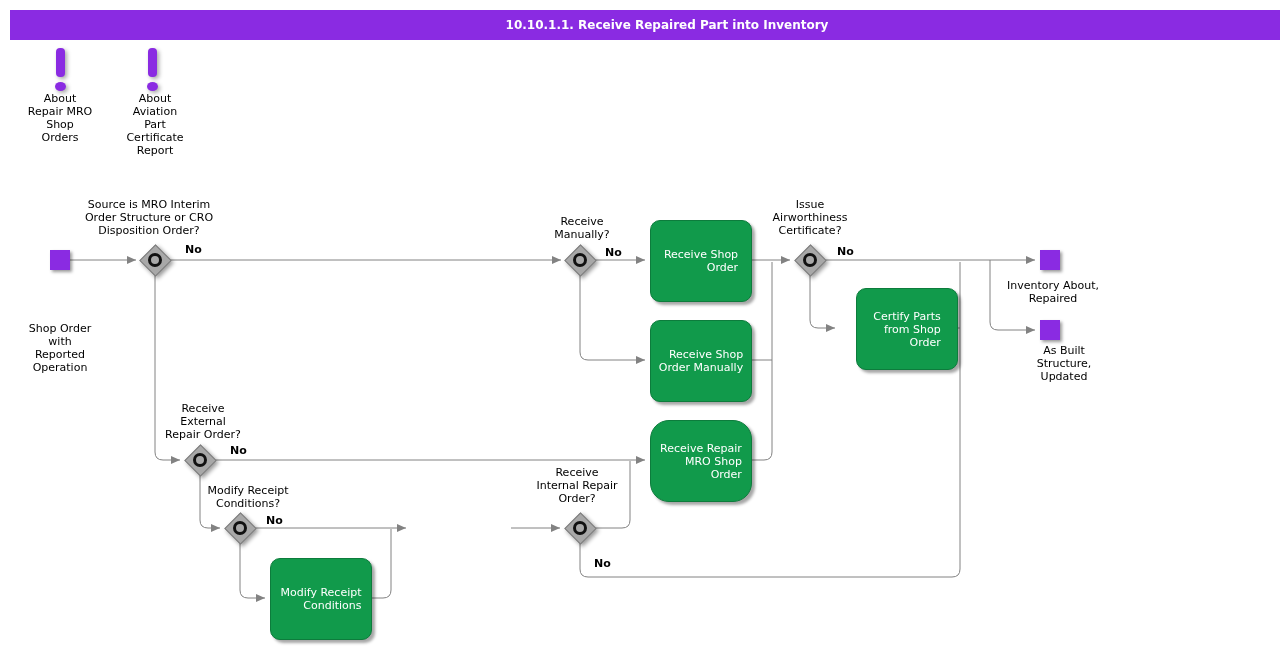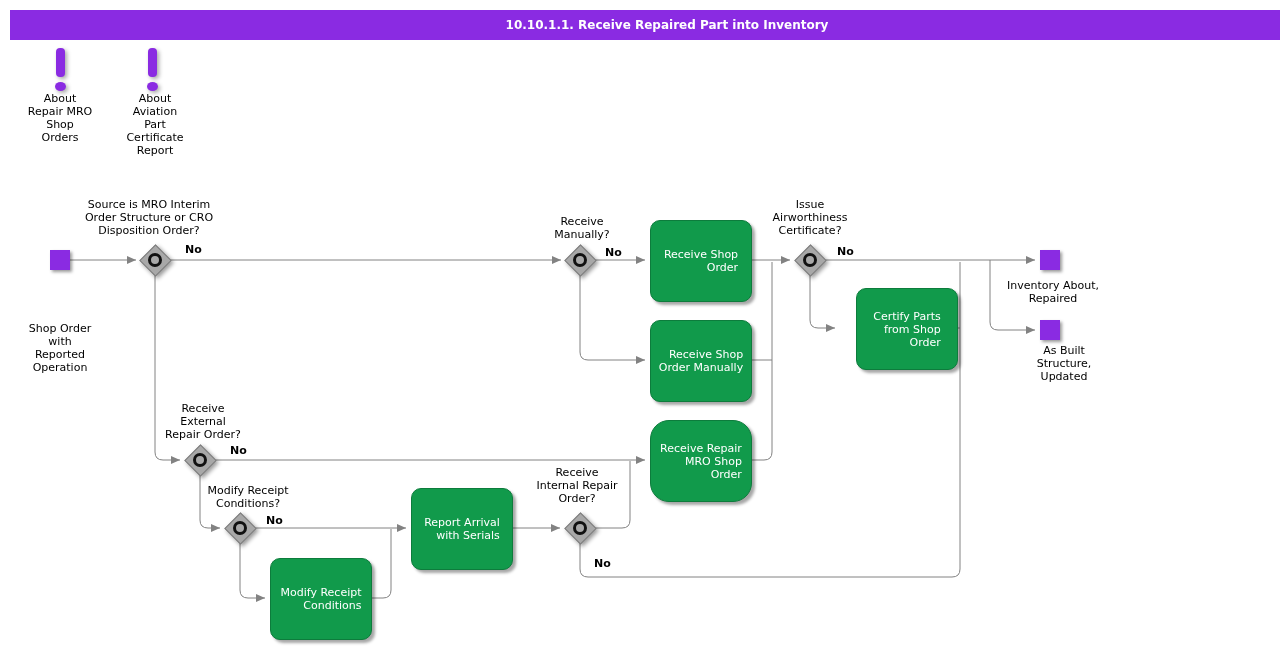--- a/index.html
+++ b/index.html
@@ -173,18 +173,16 @@
   <div class="task" style="left:650px;top:220px;">Receive Shop
 Order</div>
   <div class="task" style="left:650px;top:320px;">Receive Shop
 Order Manually</div>
   <div class="task" style="left:650px;top:420px;border-radius:19px;">Receive Repair
 MRO Shop
 Order</div>
   <div class="task" style="left:840px;top:288px;margin-left:16px;">Certify Parts
 from Shop
 Order</div>
-  <div class="task" style="left:411px;top:488px;">Report Arrival
-with Serials</div>
   <div class="task" style="left:270px;top:558px;">Modify Receipt
 Conditions</div>
 
 </div>
 
 </body></html>

